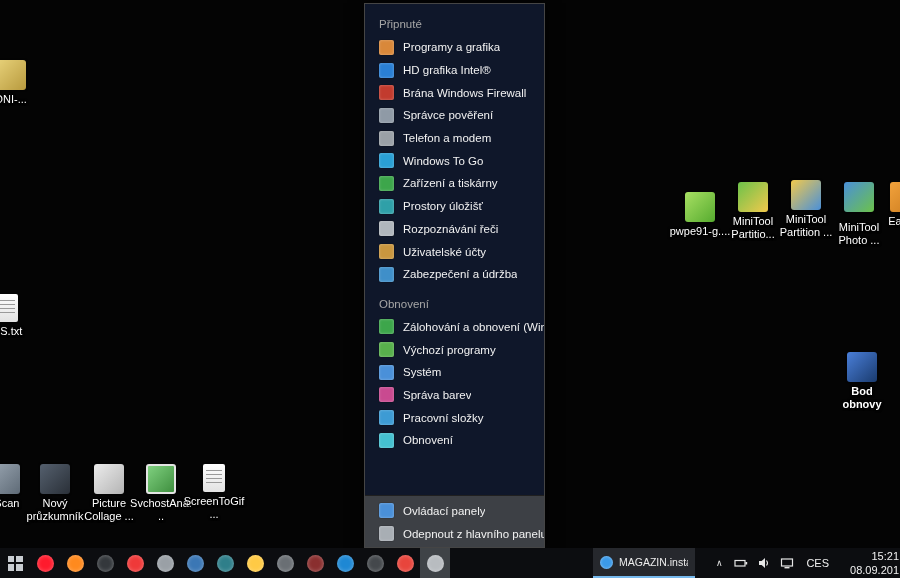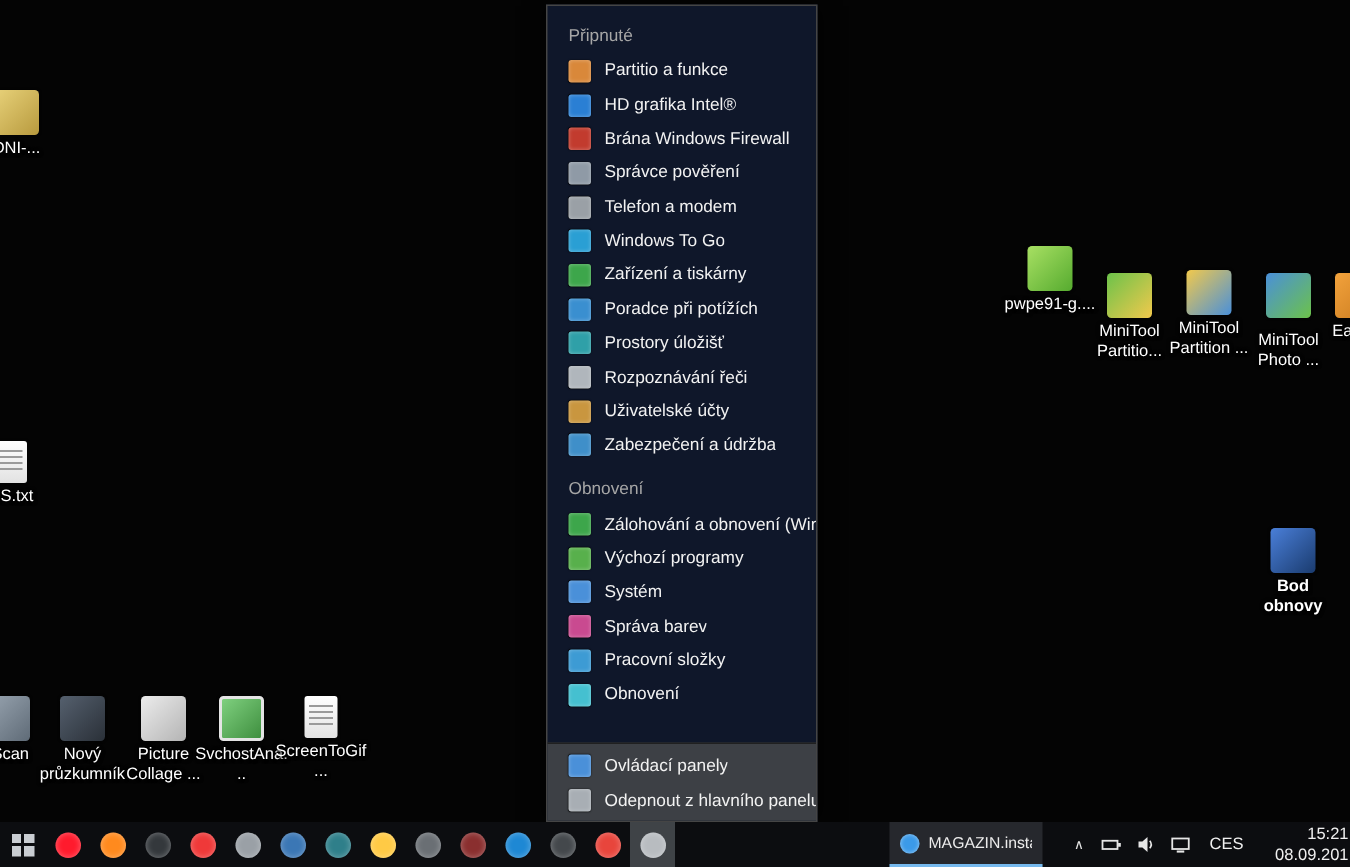--- a/index.html
+++ b/index.html
@@ -88,21 +88,21 @@
   <div class="desk-icon" style="left:130px; top:464px;">
     <span class="ic ic-photo" style="--c1:#7fd07f;--c2:#3f8f3f;"></span>
     <span class="lbl">SvchostAna...</span>
   </div>
 
   <div class="desk-icon" style="left:183px; top:464px;">
     <span class="ic ic-doc"></span>
     <span class="lbl">ScreenToGif...</span>
   </div>
 
-  <div class="desk-icon" style="left:669px; top:164px;">
+  <div class="desk-icon" style="left:669px; top:192px;">
     <span class="ic" style="--c1:#a8e063;--c2:#56ab2f;"></span>
     <span class="lbl">pwpe91-g....</span>
   </div>
 
   <div class="desk-icon" style="left:722px; top:182px;">
     <span class="ic" style="--c1:#6cc24a;--c2:#f2c94c;"></span>
     <span class="lbl">MiniTool Partitio...</span>
   </div>
 
   <div class="desk-icon" style="left:775px; top:180px;">
@@ -126,21 +126,21 @@
   </div>
 
   <div class="jumplist">
     <div class="jl-scroll">
 
       <div class="jl-header">Připnuté</div>
       <div>
 
           <div class="jl-item">
             <span class="jl-ic" style="background: rgb(217, 136, 58);"></span>
-            <span class="jl-label">Partitio a funkce</span>
+            <span class="jl-label">Programy a grafika</span>
           </div>
 
           <div class="jl-item">
             <span class="jl-ic" style="background: rgb(42, 127, 212);"></span>
             <span class="jl-label">HD grafika Intel®</span>
           </div>
 
           <div class="jl-item">
             <span class="jl-ic" style="background: rgb(194, 59, 46);"></span>
             <span class="jl-label">Brána Windows Firewall</span>
@@ -159,24 +159,20 @@
           <div class="jl-item">
             <span class="jl-ic" style="background: rgb(42, 159, 212);"></span>
             <span class="jl-label">Windows To Go</span>
           </div>
 
           <div class="jl-item">
             <span class="jl-ic" style="background: rgb(61, 166, 75);"></span>
             <span class="jl-label">Zařízení a tiskárny</span>
           </div>
 
-          <div class="jl-item">
-            <span class="jl-ic" style="background: rgb(58, 143, 208);"></span>
-            <span class="jl-label">Poradce při potížích</span>
-          </div>
 
           <div class="jl-item">
             <span class="jl-ic" style="background: rgb(47, 160, 168);"></span>
             <span class="jl-label">Prostory úložišť</span>
           </div>
 
           <div class="jl-item">
             <span class="jl-ic" style="background: rgb(176, 182, 188);"></span>
             <span class="jl-label">Rozpoznávání řeči</span>
           </div>

